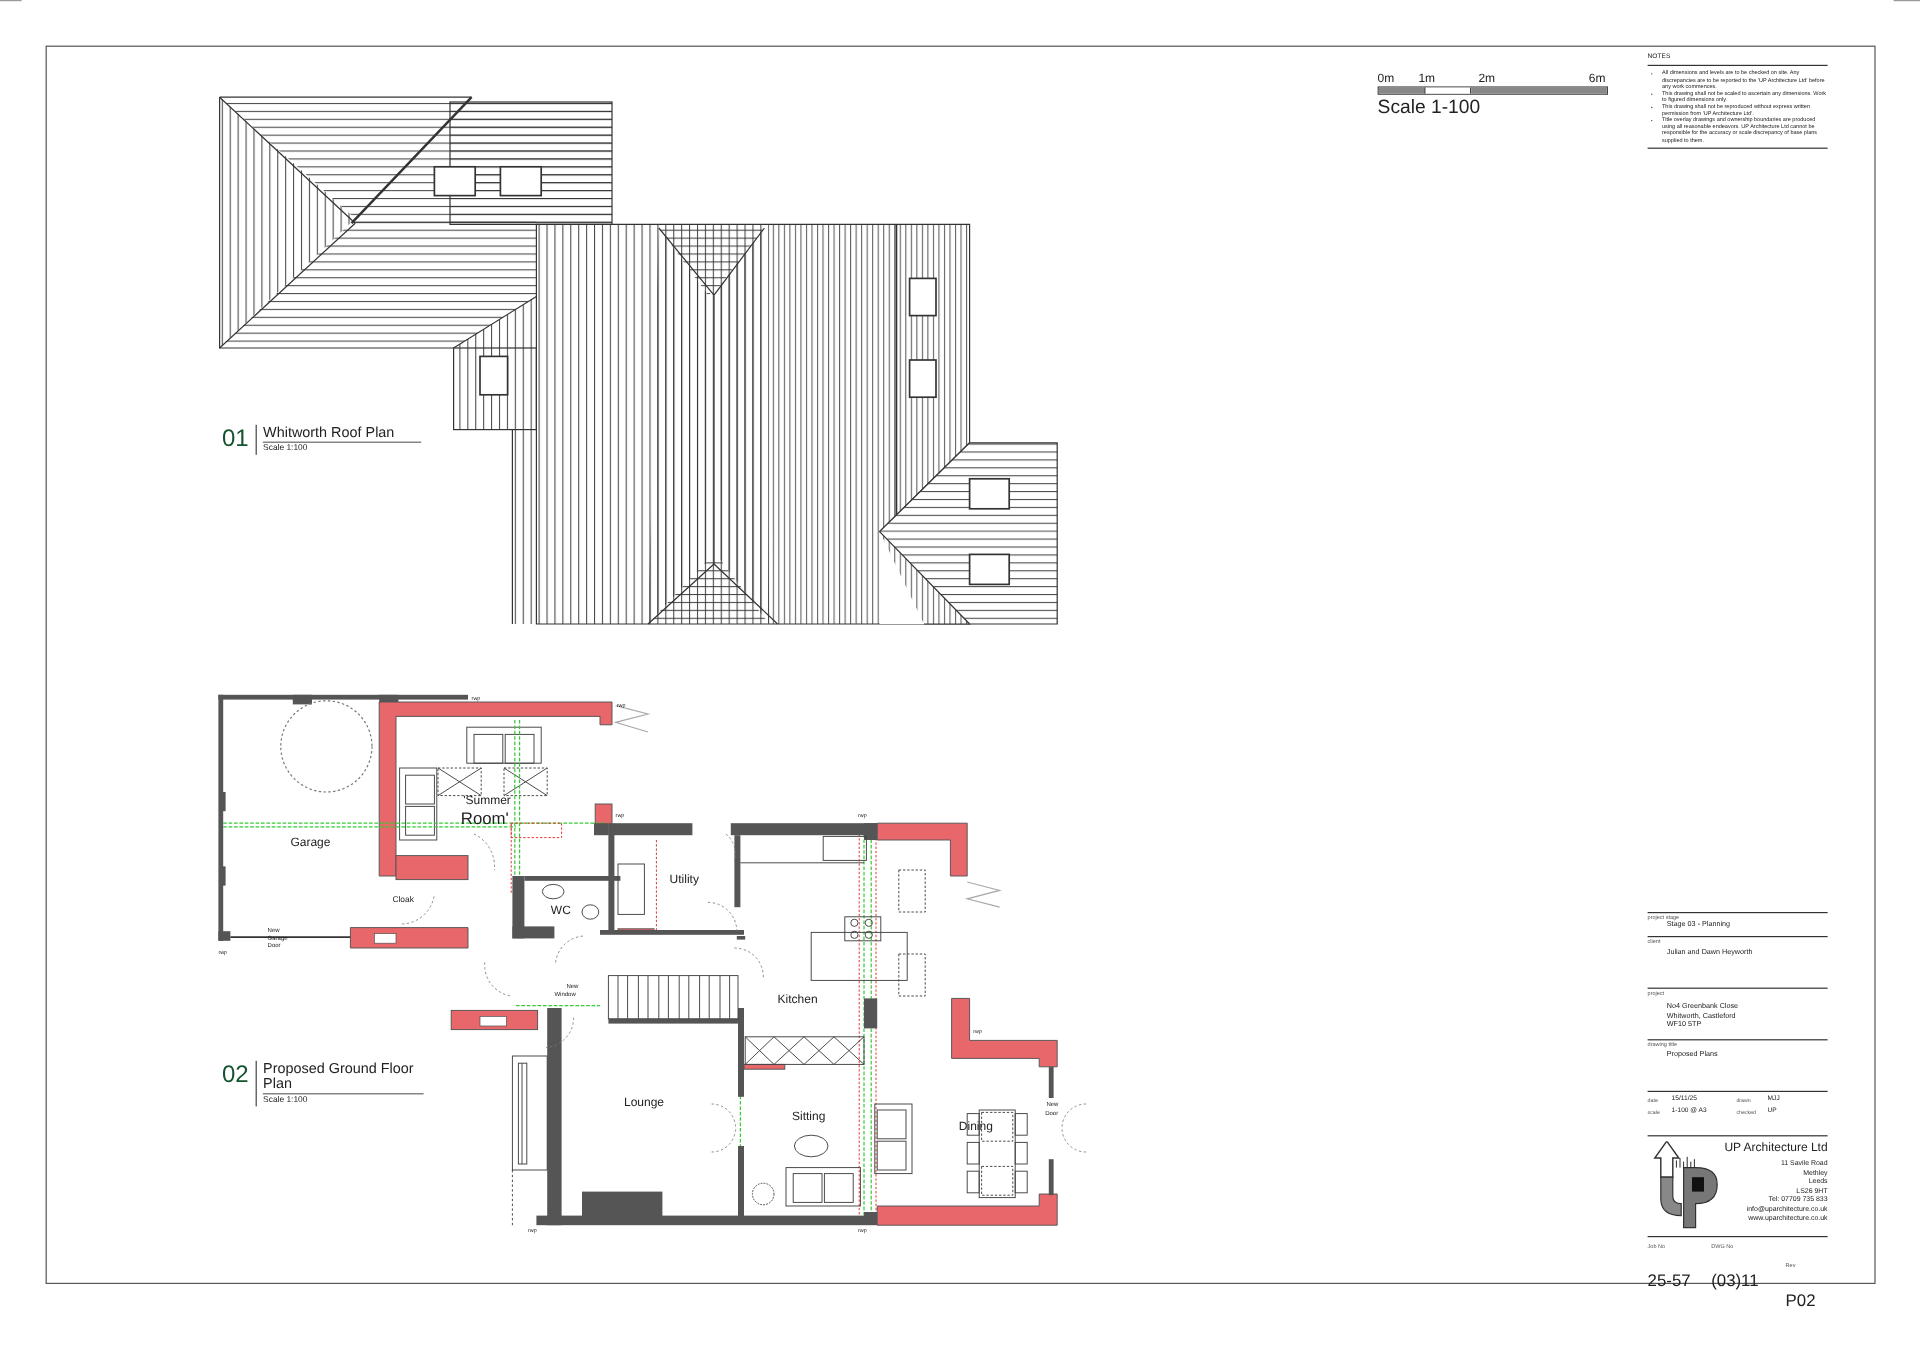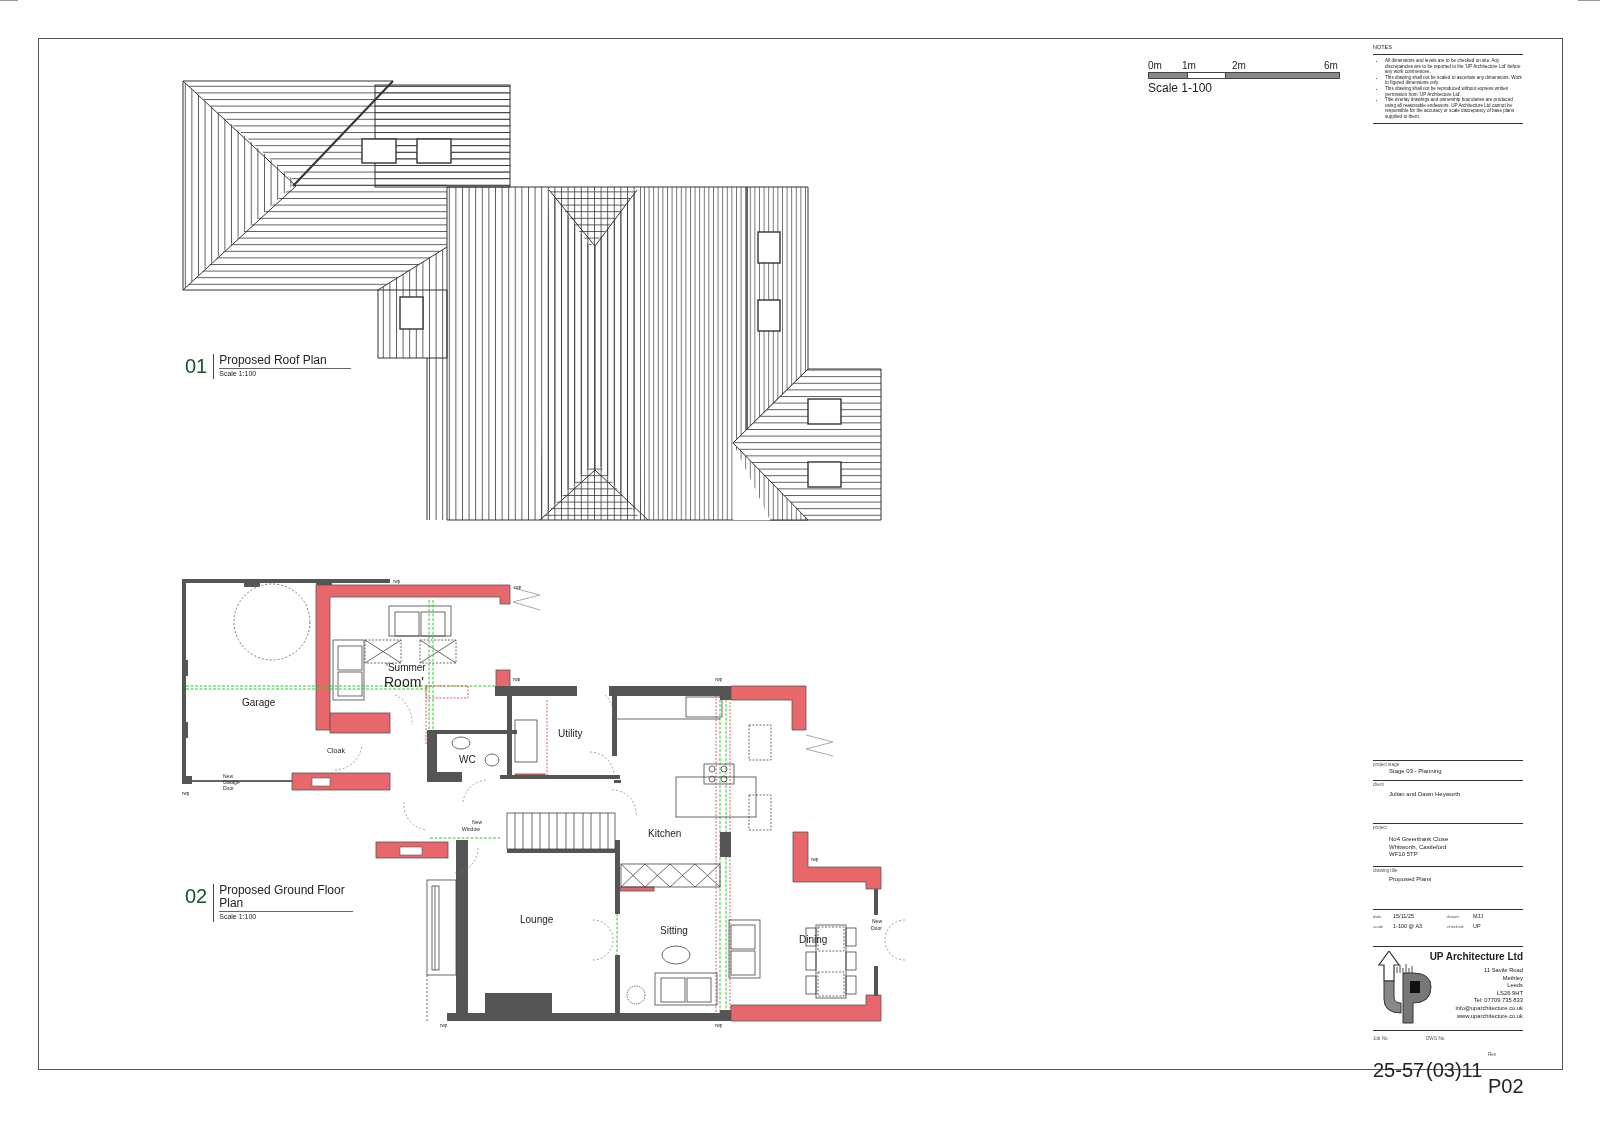--- a/index.html
+++ b/index.html
@@ -14,40 +14,40 @@
   .plan-title { font-size:12px; line-height:13px; border-bottom:1px solid #666; width:132px; padding-bottom:1px; }
   .plan-scale { font-size:7px; line-height:10px; }
 
   .scalebar { position:absolute; left:1148px; top:60px; width:192px; }
   .scalebar .ticks { position:relative; height:12px; font-size:10px; }
   .scalebar .ticks span { position:absolute; top:0; }
   .scalebar .bar { display:flex; height:5px; border:1px solid #444; }
   .scalebar .bar div { height:100%; border-right:1px solid #444; }
   .scalebar .bar div.dark { background:#888; }
   .scalebar .bar div.light { background:#fff; }
-  .scalebar .cap { font-size:12px; margin-top:2px; }
+  .scalebar .cap { font-size:16px; margin-top:2px; }
 
   .notes { position:absolute; left:1373px; top:44px; width:150px; }
   .notes .hd { font-size:5.5px; padding-bottom:4px; border-bottom:1.5px solid #333; }
   .notes ul { margin:3px 0 0 0; padding:0 0 3px 12px; font-size:4.6px; line-height:5.6px; border-bottom:1.5px solid #333; }
   .notes li { margin:0; }
 
   .tb { position:absolute; left:1373px; width:150px; }
   .tb-row { border-top:1.5px solid #333; }
   .tb-lbl { font-size:4.6px; color:#555; line-height:7px; }
   .tb-val { font-size:6px; padding-left:16px; line-height:7.5px; }
   .tb-grid { display:grid; grid-template-columns:20px 54px 26px 40px; font-size:5.5px; align-items:center; row-gap:4px; padding-top:3px; }
   .tb-grid .k { font-size:4.4px; color:#555; }
   .company { position:absolute; left:1373px; top:946px; width:150px; height:80px; border-top:1.5px solid #333; }
-  .company .name { position:absolute; right:0; top:4px; font-size:10px;font-weight:bold; }
+  .company .name { position:absolute; right:0; top:4px; font-size:10px; }
   .company .addr { position:absolute; right:0; top:20px; text-align:right; font-size:5.8px; line-height:7.6px; }
   .company svg { position:absolute; left:4px; top:4px; }
   .footer { position:absolute; left:1373px; top:1030px; width:150px; border-top:1.5px solid #333; }
   .footer .lbls { display:flex; font-size:4.6px; color:#555; padding-top:5px; }
-  .footer .vals { display:flex; font-size:20px; padding-top:2px; }
+  .footer .vals { display:flex; font-size:14px; padding-top:2px; }
   .footer .c1 { width:53px; } .footer .c2 { width:62px; } .footer .c3 { width:35px;margin-top:16px; }
 </style>
 </head>
 <body>
 
 <div class="corner-mark-l"></div>
 <div class="corner-mark-r"></div>
 <div class="sheet-border"></div>
 
 <svg class="drawing" width="1600" height="1131" viewBox="0 0 1600 1131">
@@ -333,21 +333,21 @@
   <span style="position:absolute;left:715px;top:677px;font-size:4.5px;">rwp</span>
   <span style="position:absolute;left:182px;top:791px;font-size:4.5px;">rwp</span>
   <span style="position:absolute;left:811px;top:857px;font-size:4.5px;">rwp</span>
   <span style="position:absolute;left:440px;top:1023px;font-size:4.5px;">rwp</span>
   <span style="position:absolute;left:715px;top:1023px;font-size:4.5px;">rwp</span>
 </div>
 
 <div class="plan-label" style="left:185px;top:354px;">
   <span class="plan-num">01</span>
   <div class="plan-titlewrap">
-    <div class="plan-title" style="width:132px;">Proposed Roof Plan</div>
+    <div class="plan-title" style="width:132px;">Whitworth Roof Plan</div>
     <div class="plan-scale">Scale 1:100</div>
   </div>
 </div>
 <div class="plan-label" style="left:185px;top:884px;">
   <span class="plan-num">02</span>
   <div class="plan-titlewrap">
     <div class="plan-title" style="width:134px;">Proposed Ground Floor Plan</div>
     <div class="plan-scale">Scale 1:100</div>
   </div>
 </div>

